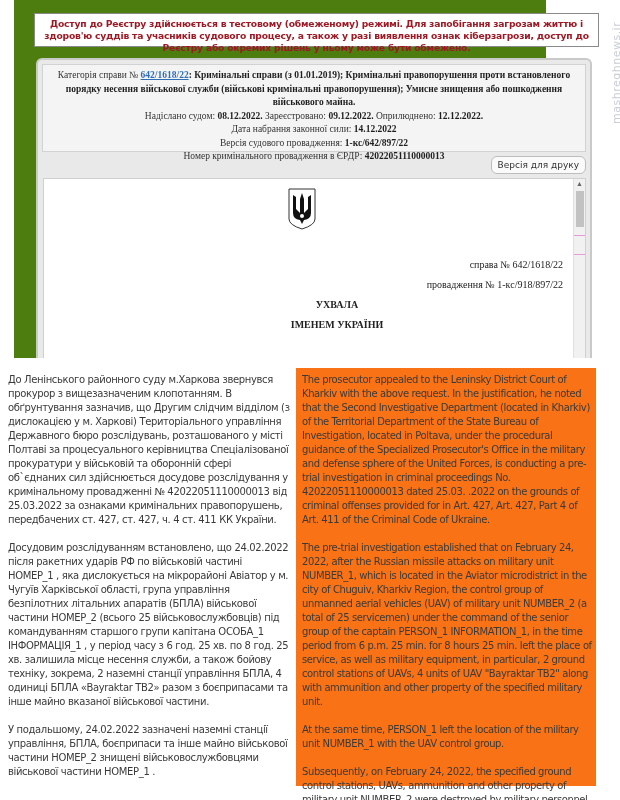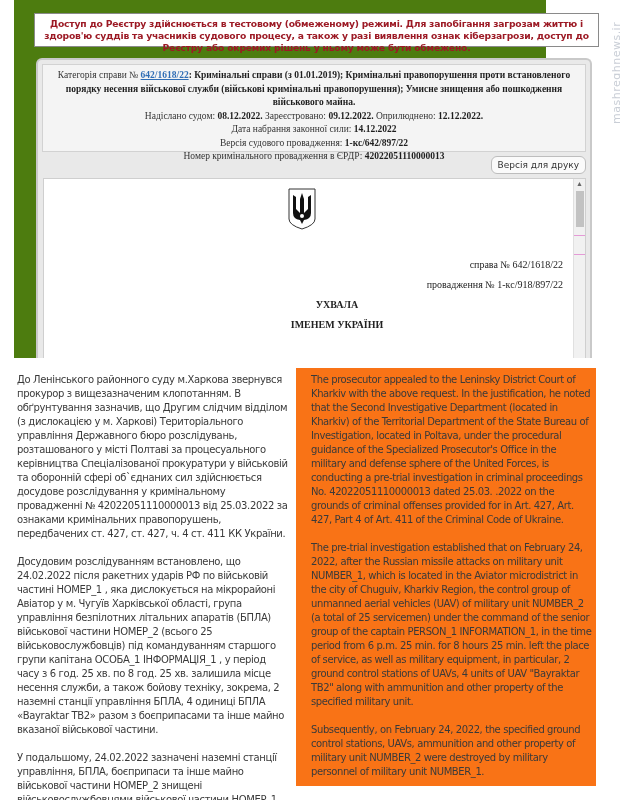--- a/index.html
+++ b/index.html
@@ -69,21 +69,21 @@
   .col-uk {
     position: absolute; left: 0; top: 0; width: 298px; height: 442px; background: #ffffff;
     padding: 15px 8px 0 8px; font-size: 10px; line-height: 14px; color: #3a3a3a;
     font-family: "DejaVu Sans", sans-serif; letter-spacing: -0.35px;
   }
   .col-en {
     position: absolute; left: 296px; top: 10px; width: 300px; height: 418px; background: #f97316;
     padding: 5px 4px 0 6px; font-size: 10px; line-height: 14px; color: #3a3a3a;
     font-family: "DejaVu Sans", sans-serif; letter-spacing: -0.4px;
   }
-  .col-uk p, .col-en p { margin-bottom: 14px; margin-left: 9px; }
+  .col-uk p, .col-en p { margin-bottom: 14px; }
 </style>
 </head>
 <body>
 
 <div class="top-pane">
   <div class="notice">Доступ до Реєстру здійснюється в тестовому (обмеженому) режимі. Для запобігання загрозам життю і здоров'ю суддів та учасників судового процесу, а також у разі виявлення ознак кіберзагрози, доступ до Реєстру або окремих рішень у ньому може бути обмежено.</div>
 
   <div class="watermark">mashreghnews.ir</div>
 
   <div class="case-frame">
@@ -130,15 +130,16 @@
 
 <div class="bottom-pane">
   <div class="col-uk">
     <p>До Ленінського районного суду м.Харкова звернувся прокурор з вищезазначеним клопотанням. В обґрунтування зазначив, що Другим слідчим відділом (з дислокацією у м. Харкові) Територіального управління Державного бюро розслідувань, розташованого у місті Полтаві за процесуального керівництва Спеціалізованої прокуратури у військовій та оборонній сфері об`єднаних сил здійснюється досудове розслідування у кримінальному провадженні № 42022051110000013 від 25.03.2022 за ознаками кримінальних правопорушень, передбачених ст. 427, ст. 427, ч. 4 ст. 411 КК України.</p>
     <p>Досудовим розслідуванням встановлено, що 24.02.2022 після ракетних ударів РФ по військовій частині НОМЕР_1 , яка дислокується на мікрорайоні Авіатор у м. Чугуїв Харківської області, група управління безпілотних літальних апаратів (БПЛА) військової частини НОМЕР_2 (всього 25 військовослужбовців) під командуванням старшого групи капітана ОСОБА_1 ІНФОРМАЦІЯ_1 , у період часу з 6 год. 25 хв. по 8 год. 25 хв. залишила місце несення служби, а також бойову техніку, зокрема, 2 наземні станції управління БПЛА, 4 одиниці БПЛА «Bayraktar TB2» разом з боєприпасами та інше майно вказаної військової частини.</p>
     <p>У подальшому, 24.02.2022 зазначені наземні станції управління, БПЛА, боєприпаси та інше майно військової частини НОМЕР_2 знищені військовослужбовцями військової частини НОМЕР_1 .</p>
   </div>
   <div class="col-en">
     <p>The prosecutor appealed to the Leninsky District Court of Kharkiv with the above request. In the justification, he noted that the Second Investigative Department (located in Kharkiv) of the Territorial Department of the State Bureau of Investigation, located in Poltava, under the procedural guidance of the Specialized Prosecutor's Office in the military and defense sphere of the United Forces, is conducting a pre-trial investigation in criminal proceedings No. 42022051110000013 dated 25.03. .2022 on the grounds of criminal offenses provided for in Art. 427, Art. 427, Part 4 of Art. 411 of the Criminal Code of Ukraine.</p>
     <p>The pre-trial investigation established that on February 24, 2022, after the Russian missile attacks on military unit NUMBER_1, which is located in the Aviator microdistrict in the city of Chuguiv, Kharkiv Region, the control group of unmanned aerial vehicles (UAV) of military unit NUMBER_2 (a total of 25 servicemen) under the command of the senior group of the captain PERSON_1 INFORMATION_1, in the time period from 6 p.m. 25 min. for 8 hours 25 min. left the place of service, as well as military equipment, in particular, 2 ground control stations of UAVs, 4 units of UAV "Bayraktar TB2" along with ammunition and other property of the specified military unit.</p>
+    <p>At the same time, PERSON_1 left the location of the military unit NUMBER_1 with the UAV control group.</p>
     <p>Subsequently, on February 24, 2022, the specified ground control stations, UAVs, ammunition and other property of military unit NUMBER_2 were destroyed by military personnel of military unit NUMBER_1.</p>
   </div>
 </div>
 
 </body></html>

